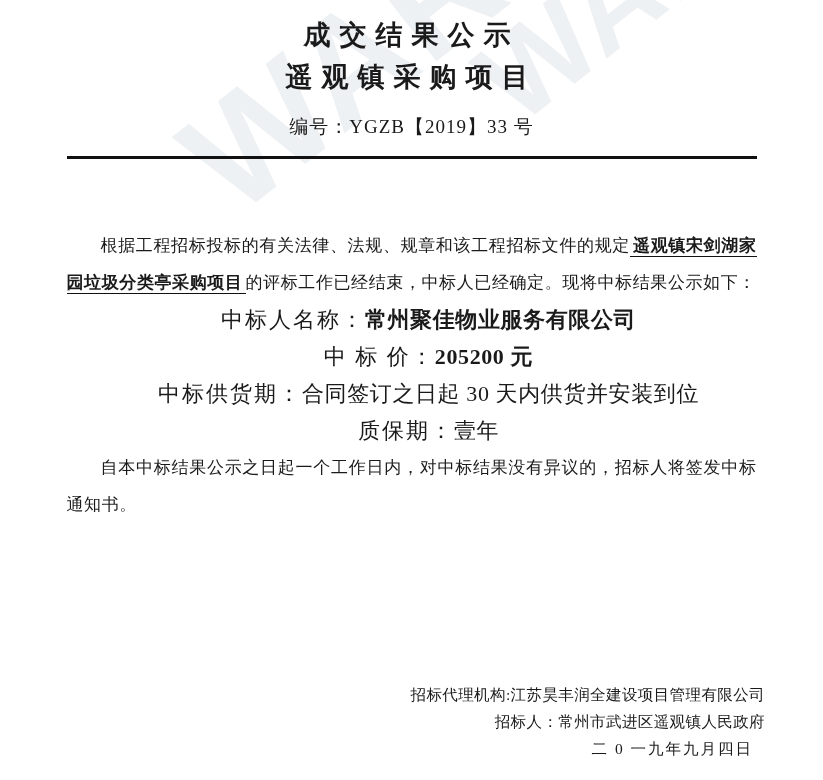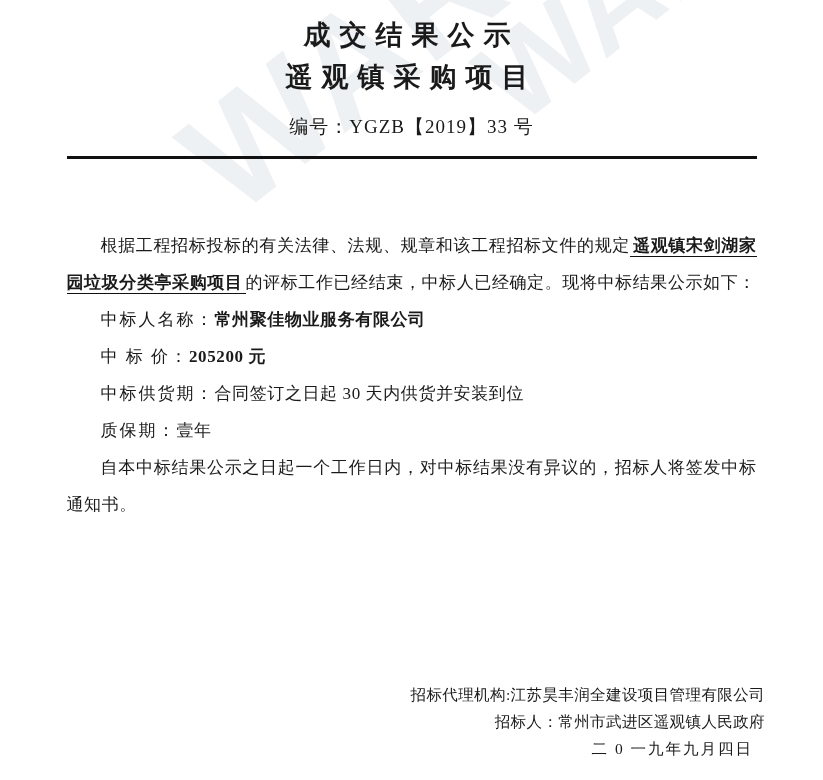--- a/index.html
+++ b/index.html
@@ -105,24 +105,25 @@
   .underline-bold {
     font-weight: bold;
     border-bottom: 1.5px solid #111;
     padding: 0 3px 1px 3px;
   }
   .lead-label {
     letter-spacing: 2px;
   }
 
   .row-line {
-    font-size: 17px;
+    font-size: 22px;
     line-height: 37px;
     text-indent: 34px;
     letter-spacing: 0.6px;
+    text-align: center;
   }
 
   .footer-block {
     position: absolute;
     right: 58px;
     bottom: 18px;
     text-align: right;
     z-index: 2;
   }
   .footer-line {

